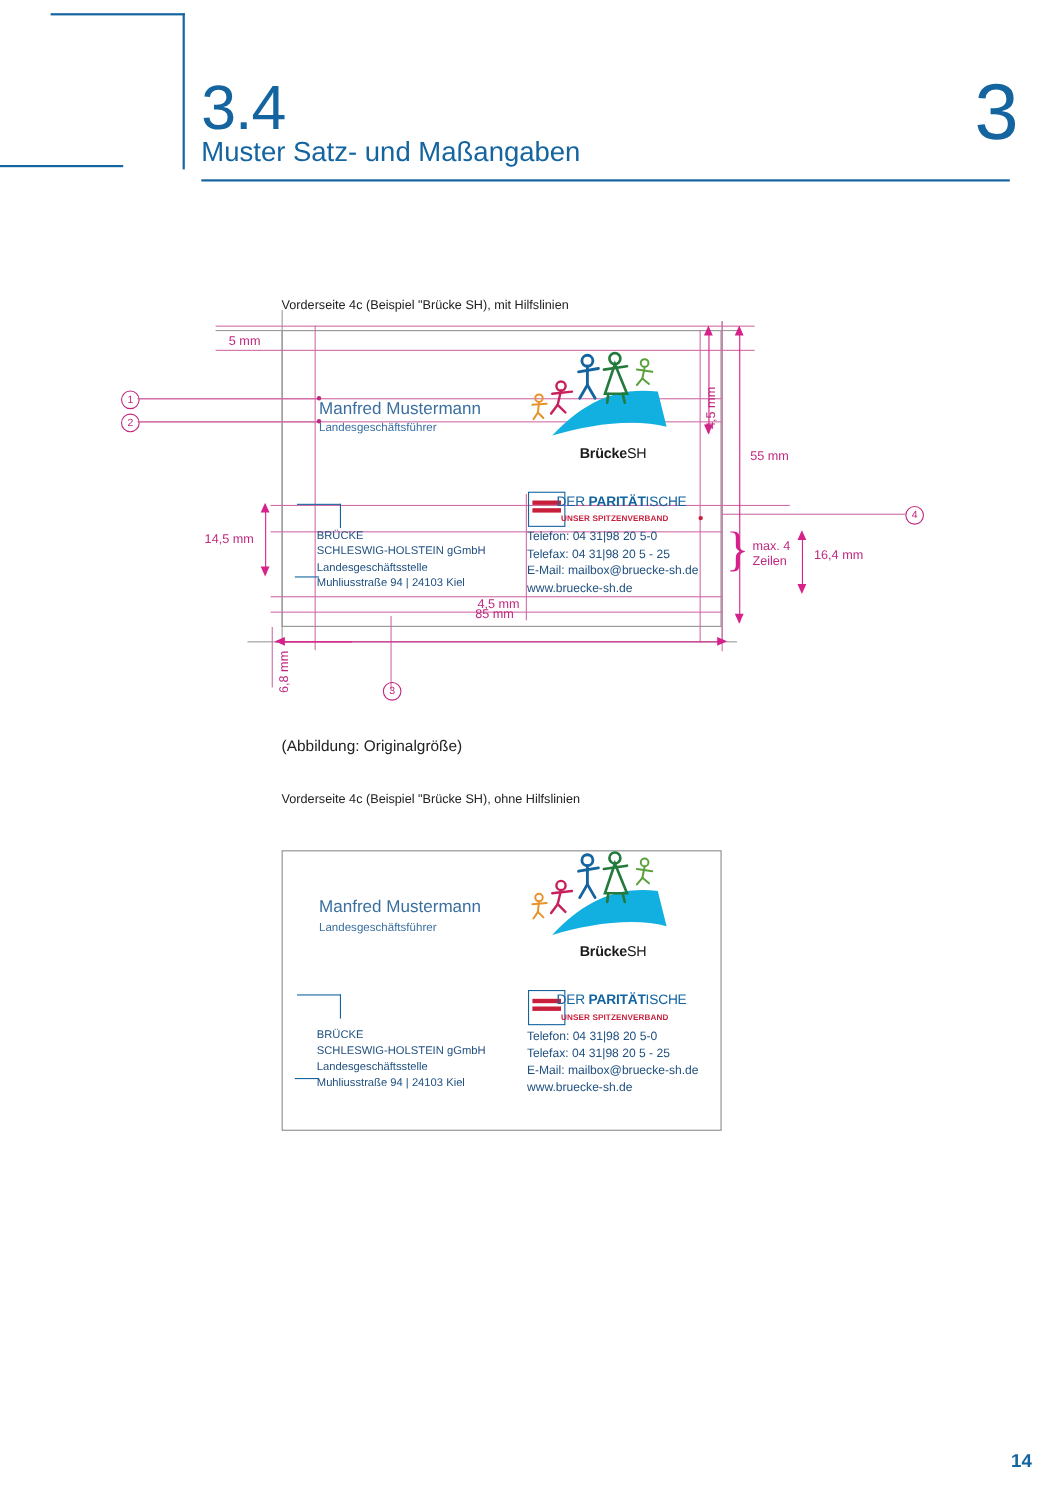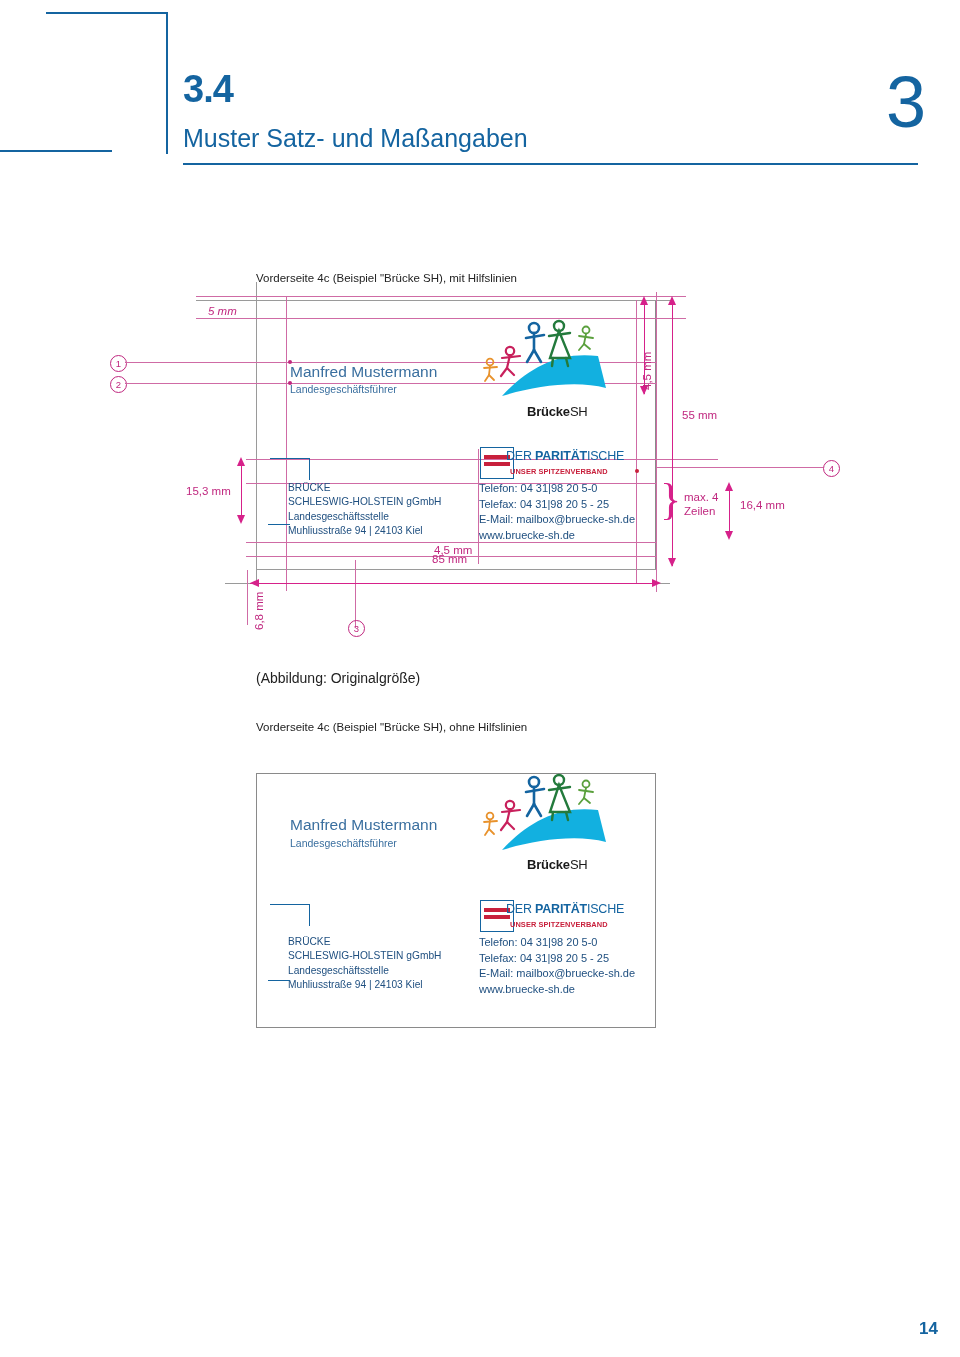--- a/index.html
+++ b/index.html
@@ -5,22 +5,22 @@
   html,body{margin:0;padding:0;background:#ffffff;}
   body{width:960px;height:1357px;position:relative;overflow:hidden;
        font-family:"Liberation Sans",sans-serif;color:#1a1a1a;}
 
   
   .corner-bracket{position:absolute;left:46px;top:12px;width:120px;height:140px;
       border-top:2px solid #1464a0;border-right:2px solid #1464a0;}
   .corner-bottom{position:absolute;left:0px;top:150px;width:112px;height:0;
       border-top:2px solid #1464a0;}
 
-  .hdr-num{position:absolute;left:183px;top:70px;font-size:38px;color:#1464a0;
-      font-weight:700;letter-spacing:-1px;line-height:1;}
+  .hdr-num{position:absolute;left:183px;top:70px;font-size:57px;color:#1464a0;
+      font-weight:400;letter-spacing:-1px;line-height:1;}
   .hdr-title{position:absolute;left:183px;top:126px;font-size:25px;color:#1464a0;
       font-weight:400;line-height:1;}
   .hdr-chapter{position:absolute;left:886px;top:66px;font-size:72px;color:#1464a0;
       line-height:1;font-weight:400;}
   .hdr-rule{position:absolute;left:183px;top:163px;width:735px;height:0;
       border-top:2px solid #1464a0;}
 
   .pagenum{position:absolute;right:22px;bottom:18px;font-size:17px;color:#1464a0;
       font-weight:700;}
 
@@ -119,21 +119,21 @@
   <div class="gl-h" style="left:246px;top:542px;width:410px;"></div>
   <div class="gl-h" style="left:246px;top:556px;width:410px;"></div>
 
   <div class="gl-v" style="left:286px;top:296px;height:295px;"></div>
   <div class="gl-v" style="left:478px;top:449px;height:115px;"></div>
   <div class="gl-v" style="left:636px;top:300px;height:284px;"></div>
   <div class="gl-v" style="left:656px;top:292px;height:300px;"></div>
   <div class="gl-v" style="left:355px;top:560px;height:68px;"></div>
   <div class="gl-v" style="left:247px;top:570px;height:55px;"></div>
 
-  <div class="dim" style="left:208px;top:305px;font-style:italic;">5 mm</div>
+  <div class="dim" style="left:208px;top:305px;">5 mm</div>
 
   <div class="circnum" style="left:110px;top:355px;">1</div>
   <div class="leader" style="left:126px;top:362px;width:164px;"></div>
   <div class="leaddot" style="left:288px;top:360px;"></div>
 
   <div class="circnum" style="left:110px;top:376px;">2</div>
   <div class="leader" style="left:126px;top:383px;width:164px;"></div>
   <div class="leaddot" style="left:288px;top:381px;"></div>
 
   <div class="circnum" style="left:348px;top:620px;">3</div>
@@ -223,21 +223,21 @@
   <div class="dim vert" style="left:641px;top:390px;">4,5 mm</div>
 
   <div class="varrow" style="left:672px;top:304px;height:262px;"></div>
   <div class="ahead up" style="left:667.5px;top:296px;"></div>
   <div class="ahead down" style="left:667.5px;top:558px;"></div>
   <div class="dim" style="left:682px;top:409px;">55 mm</div>
 
   <div class="varrow" style="left:241px;top:464px;height:58px;"></div>
   <div class="ahead up" style="left:236.5px;top:457px;"></div>
   <div class="ahead down" style="left:236.5px;top:515px;"></div>
-  <div class="dim" style="left:186px;top:485px;">15,3 mm</div>
+  <div class="dim" style="left:186px;top:485px;">14,5 mm</div>
 
   <div class="harrow" style="left:256px;top:583px;width:64px;"></div>
   <div class="ahead left" style="left:250px;top:578.5px;"></div>
   <div class="dim vert" style="left:253px;top:630px;">6,8 mm</div>
 
   <div class="harrow" style="left:250px;top:583px;width:406px;"></div>
   <div class="ahead right" style="left:652px;top:578.5px;"></div>
   <div class="dim" style="left:432px;top:553px;">85 mm</div>
 
   <div class="dim" style="left:434px;top:544px;">4,5 mm</div>

